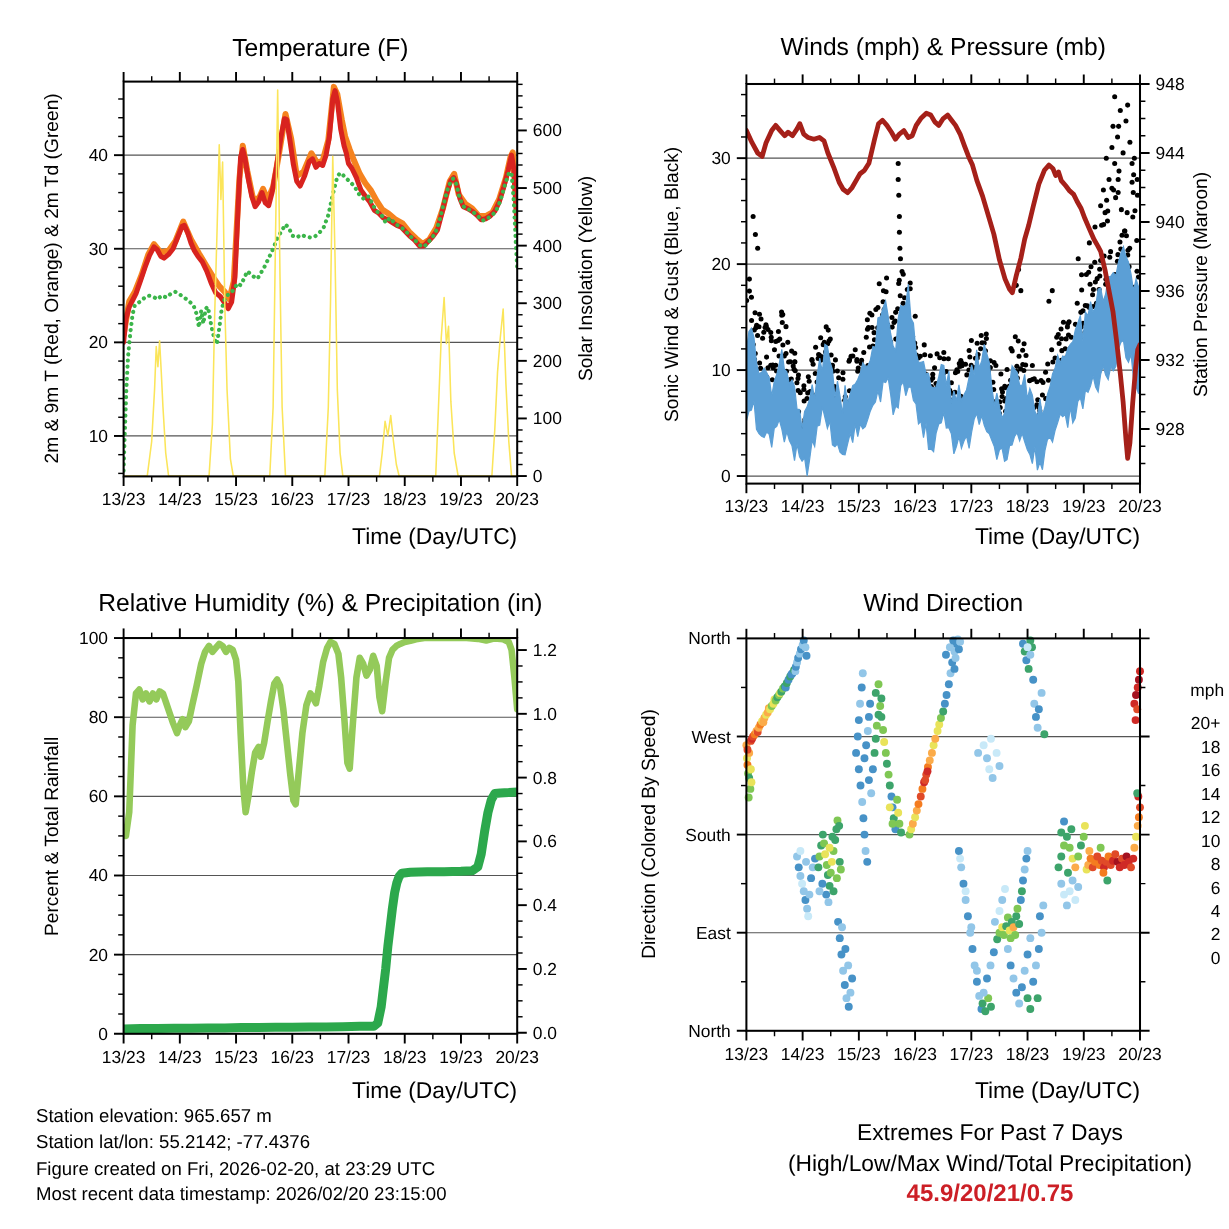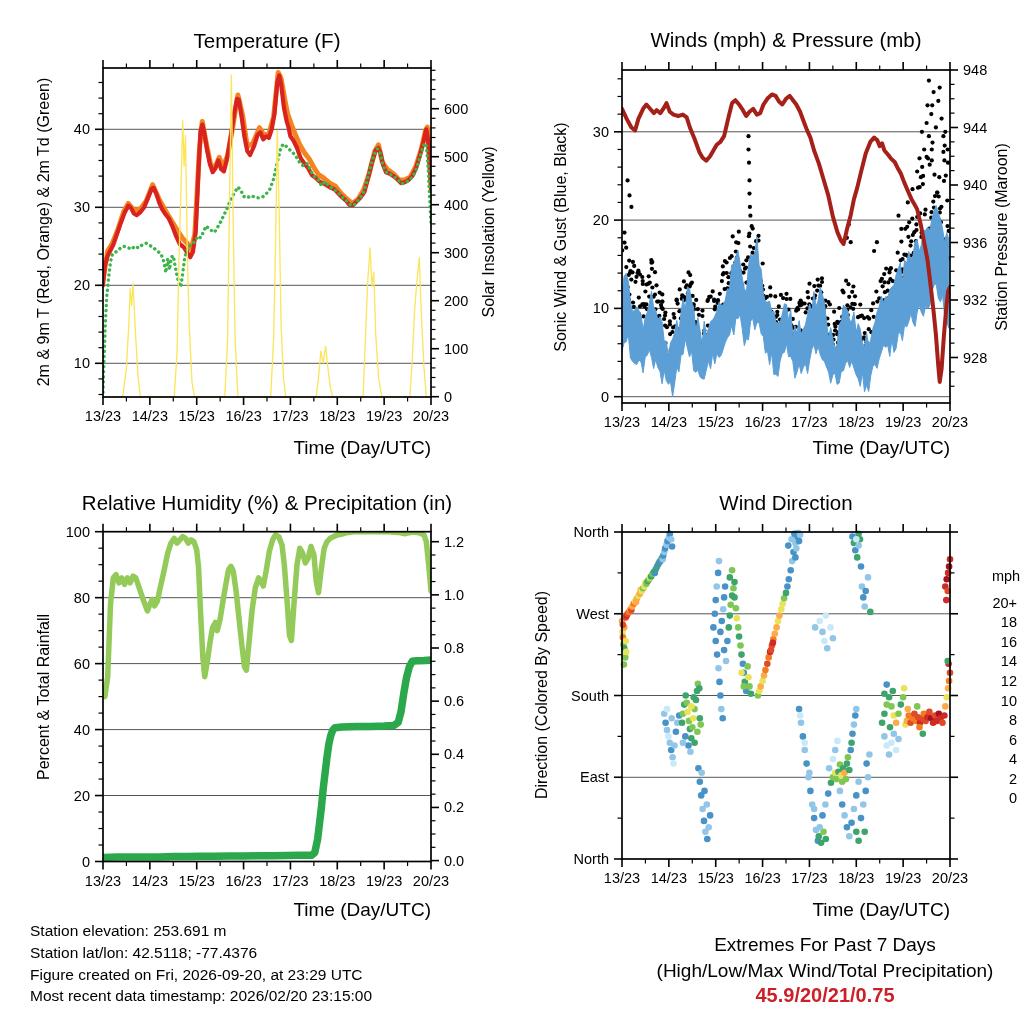--- a/index.html
+++ b/index.html
@@ -1407,23 +1407,23 @@
   <div class="vlab" style="left:44px;top:232px">2m &amp; 9m T (Red, Orange) &amp; 2m Td (Green)</div>
   <div class="vlab" style="left:489px;top:232px">Solar Insolation (Yellow)</div>
   <div class="vlab" style="left:561px;top:237px">Sonic Wind &amp; Gust (Blue, Black)</div>
   <div class="vlab" style="left:1002px;top:237px">Station Pressure (Maroon)</div>
   <div class="vlab" style="left:44px;top:697px">Percent &amp; Total Rainfall</div>
   <div class="vlab" style="left:542px;top:695px">Direction (Colored By Speed)</div>
 
   <div class="cbtitle" style="left:976px;top:568px">mph</div>
 
   <div id="footer">
-    <div>Station elevation: 253.691 m</div>
-    <div>Station lat/lon: 42.5118; -77.4376</div>
-    <div>Figure created on Fri, 2026-09-20, at 23:29 UTC</div>
+    <div>Station elevation: 965.657 m</div>
+    <div>Station lat/lon: 55.2142; -77.4376</div>
+    <div>Figure created on Fri, 2026-02-20, at 23:29 UTC</div>
     <div>Most recent data timestamp: 2026/02/20 23:15:00</div>
   </div>
 
   <div id="extremes">
     <div>Extremes For Past 7 Days</div>
     <div>(High/Low/Max Wind/Total Precipitation)</div>
     <div class="extval" style="color: rgb(204, 31, 38);">45.9/20/21/0.75</div>
   </div>
 </div>
 

